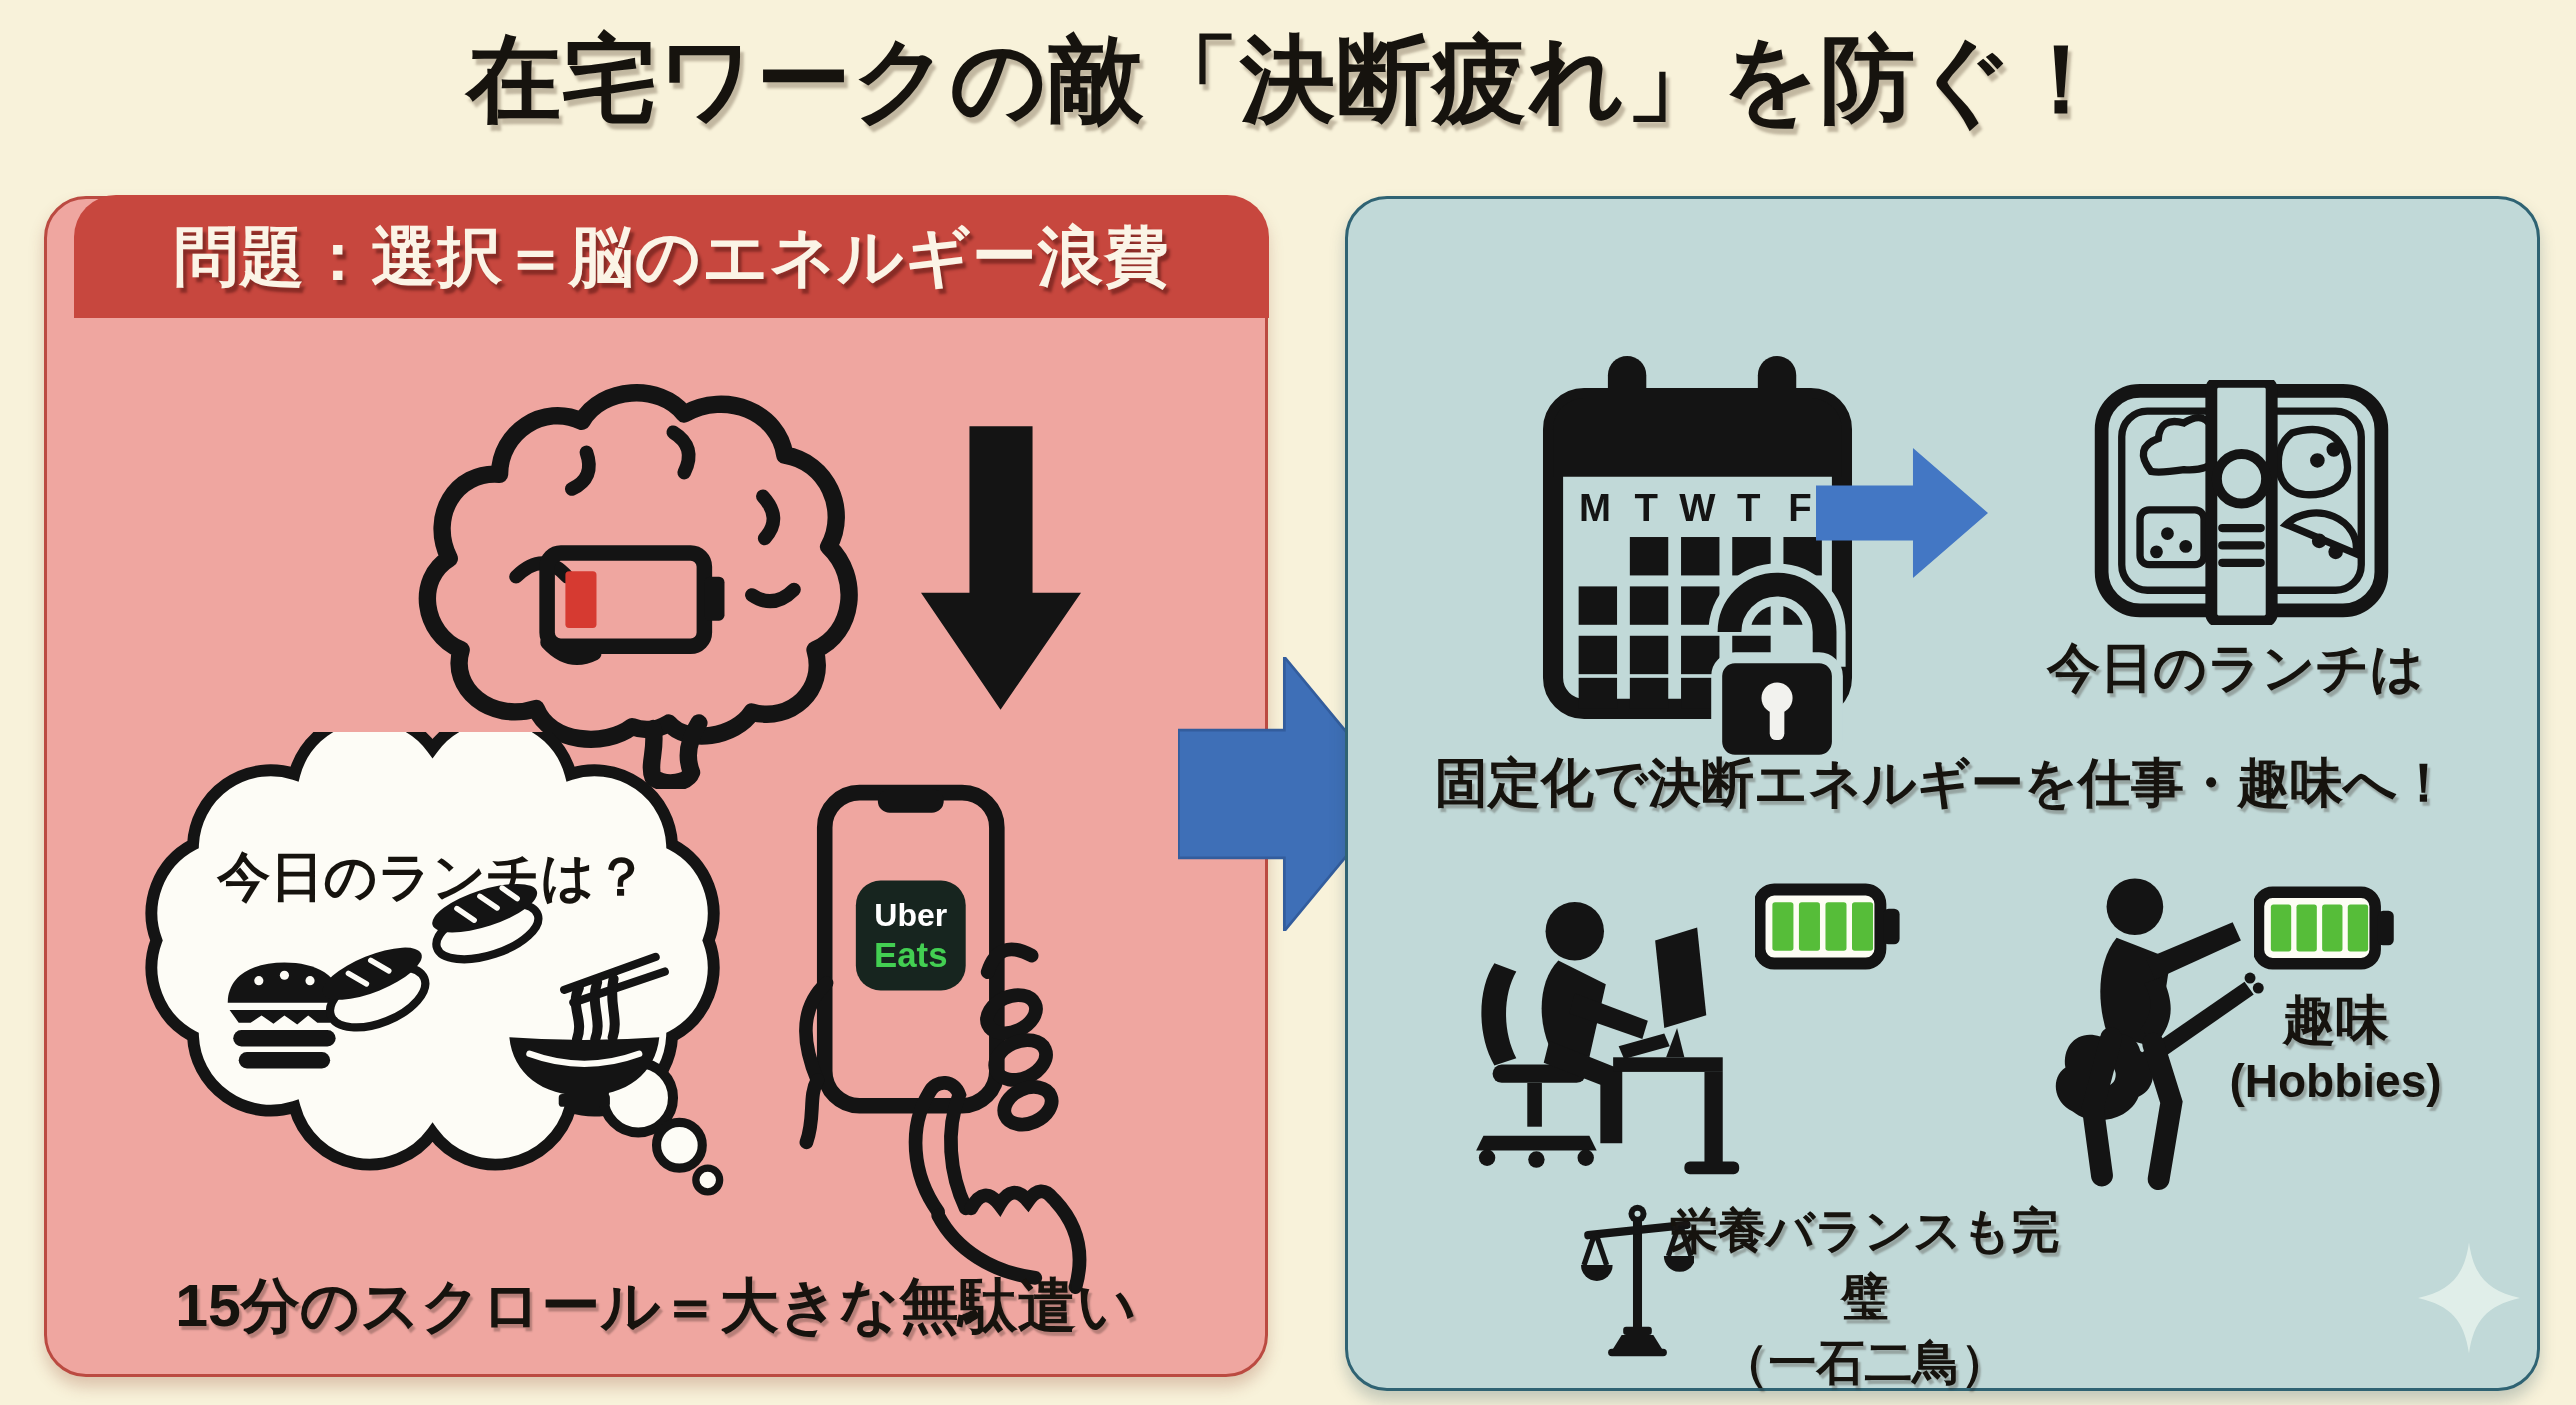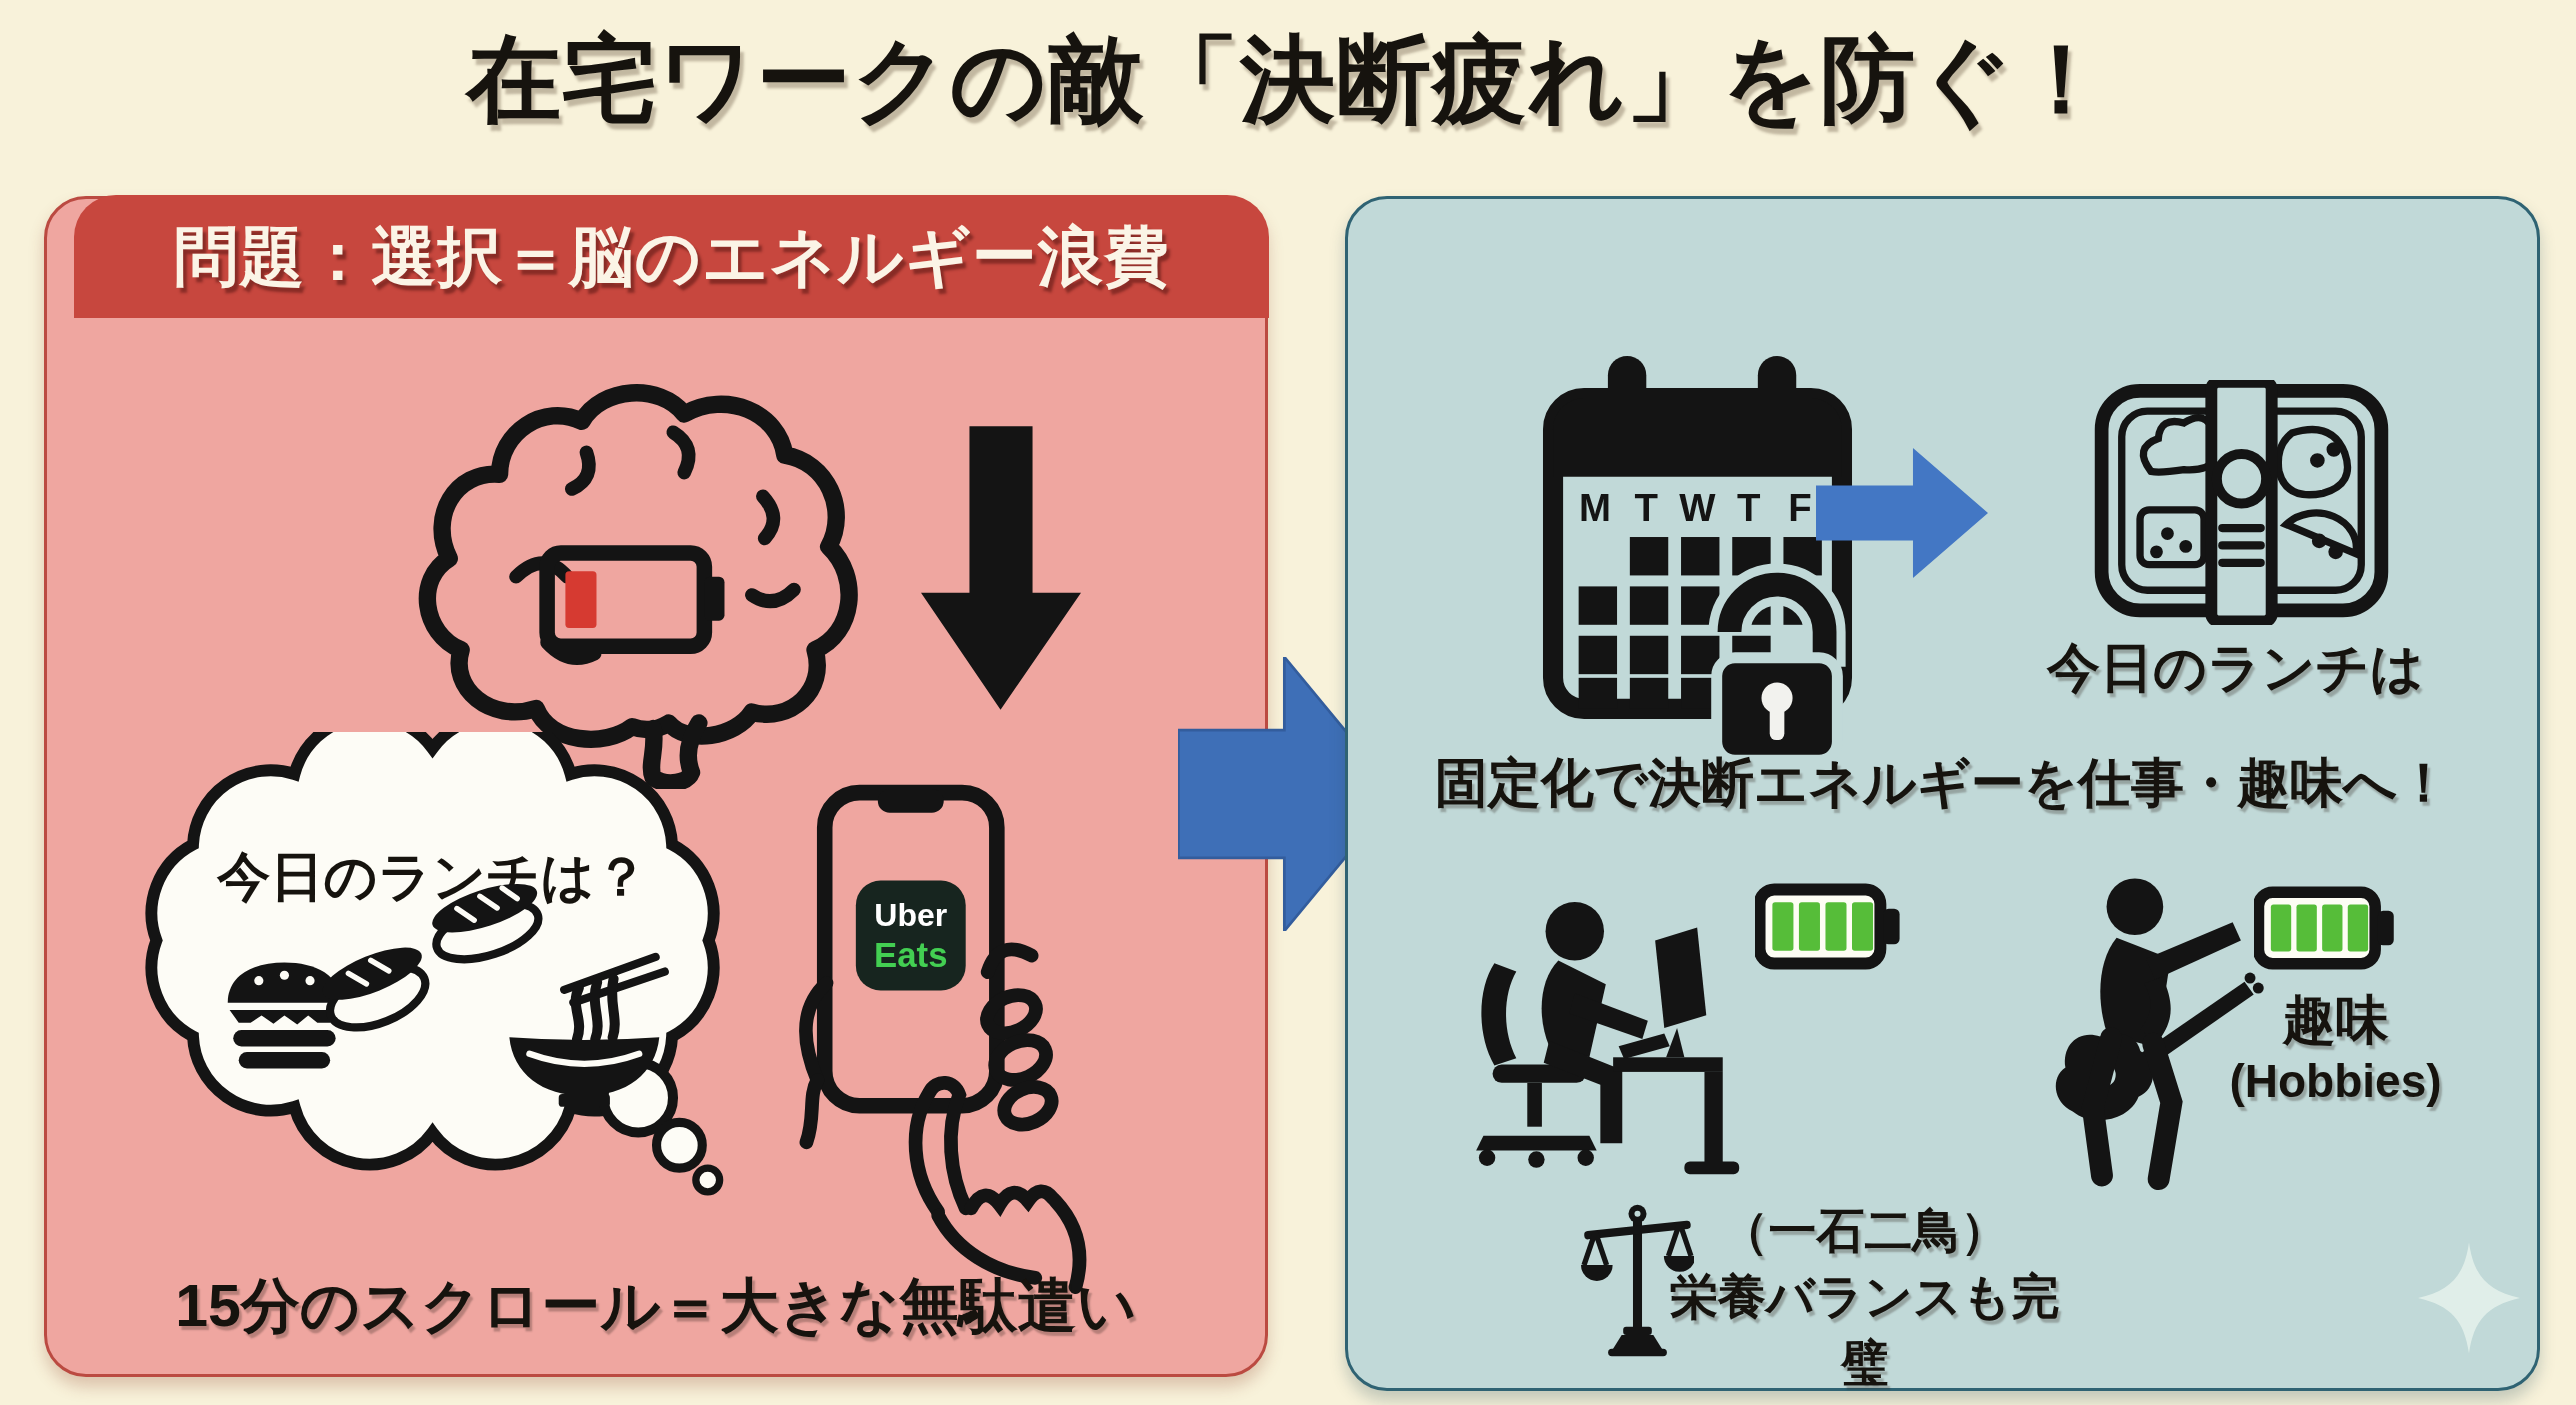--- a/index.html
+++ b/index.html
@@ -304,21 +304,21 @@
       <path d="M 0 84 A 21 21 0 0 0 42 84 Z"></path>
       <path d="M 131 28 L 116 72 M 131 28 L 146 72" stroke="#141414" stroke-width="7" fill="none"></path>
       <path d="M 110 72 A 21 21 0 0 0 152 72 Z"></path>
       <rect x="56" y="166" width="38" height="11" rx="4"></rect>
       <path d="M 42 196 L 108 196 L 96 177 L 54 177 Z"></path>
       <rect x="36" y="195" width="78" height="10" rx="5"></rect>
     </g>
     <circle cx="75" cy="16" r="4" fill="#c1d9d8"></circle>
   </svg>
   <div class="abs jp balance-text">
+    <div>栄養バランスも完璧</div>
     <div>（一石二鳥）</div>
-    <div>栄養バランスも完璧</div>
   </div>
 
   <svg class="abs" style="left:1070px;top:1043px;" width="102" height="112" viewBox="0 0 112 122">
     <path d="M 56 0 C 61 36 76 53 112 61 C 76 69 61 86 56 122 C 51 86 36 69 0 61 C 36 53 51 36 56 0 Z" fill="#e2efea" opacity="0.95"></path>
   </svg>
 </div>
 
 
 </body></html>

